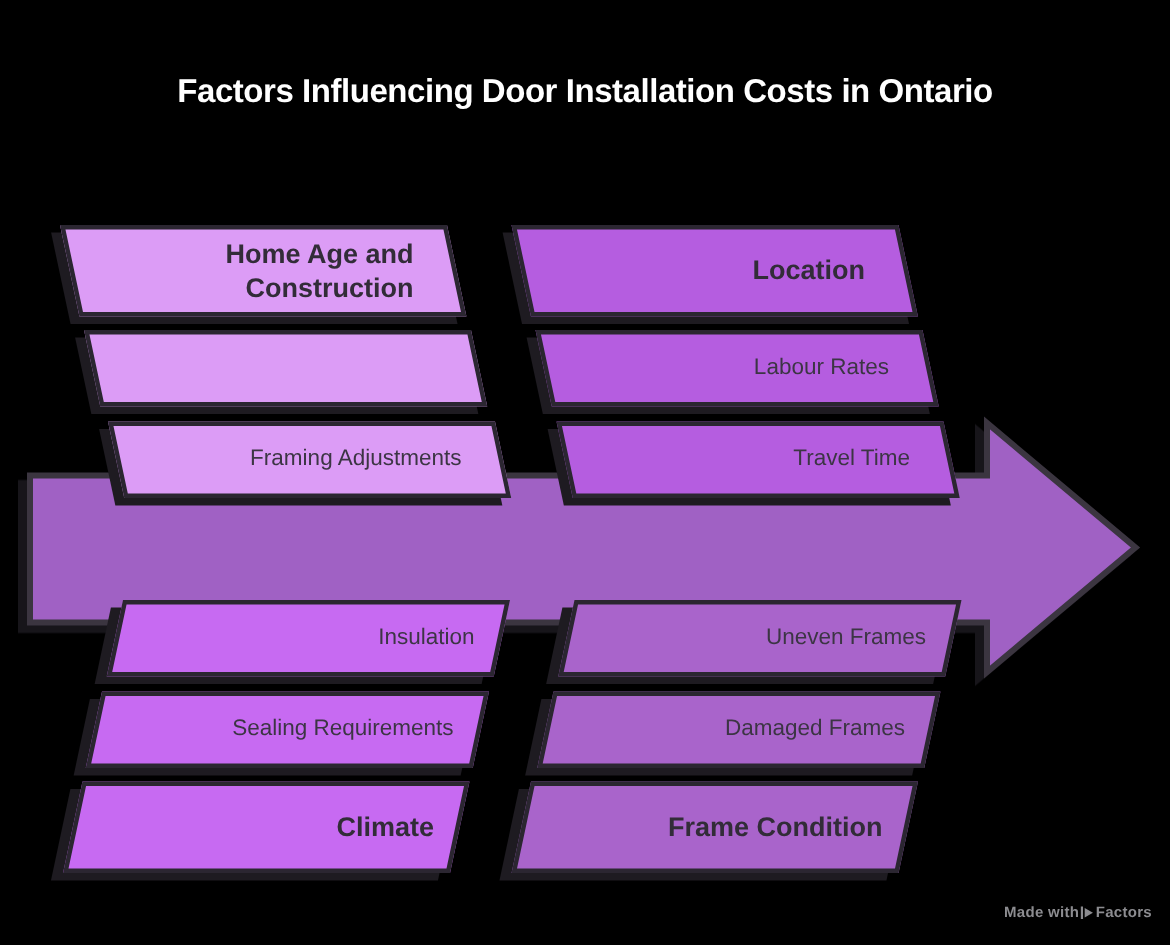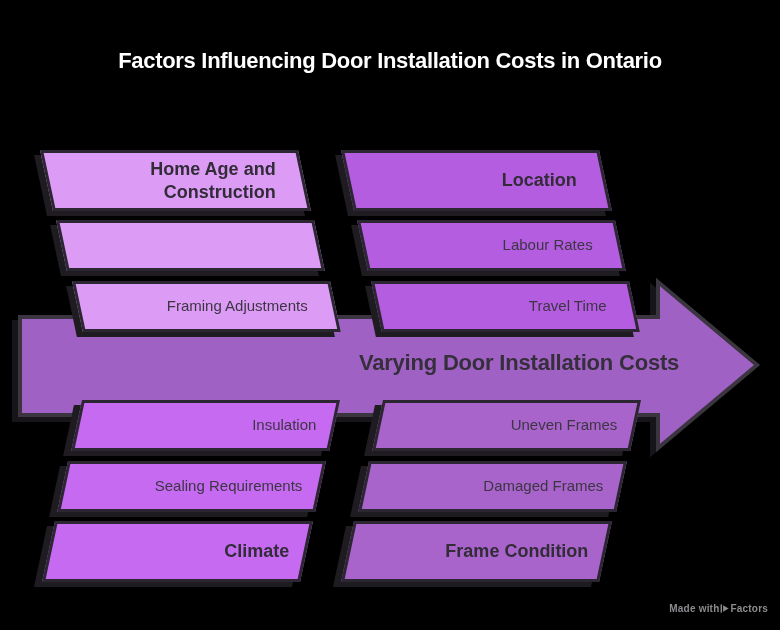--- a/index.html
+++ b/index.html
@@ -46,21 +46,20 @@
 <body>
 
 <div class="title">Factors Influencing Door Installation Costs in Ontario</div>
 
 <div class="diagram">
 
   <svg class="arrow-svg" width="780" height="630" viewBox="0 0 780 630">
     <polygon points="20,317 658,317 658,282 757,365 658,448 658,415 20,415" stroke="#3b3540" stroke-width="4" stroke-linejoin="miter" fill="#a061c4"></polygon>
   </svg>
 
-  <div class="arrow-label">Varying Door Installation Costs</div>
 
   <div class="shape lean-down hdr h61" style="left: 40px; top: 150px; background-color: rgb(220, 156, 246);">
     <div class="lbl">Home Age and Construction</div>
   </div>
   <div class="shape lean-down h51" style="left: 56px; top: 220px; background-color: rgb(220, 156, 246);">
     <div class="lbl"></div>
   </div>
   <div class="shape lean-down h51" style="left: 72px; top: 281px; background-color: rgb(220, 156, 246);">
     <div class="lbl">Framing Adjustments</div>
   </div>

